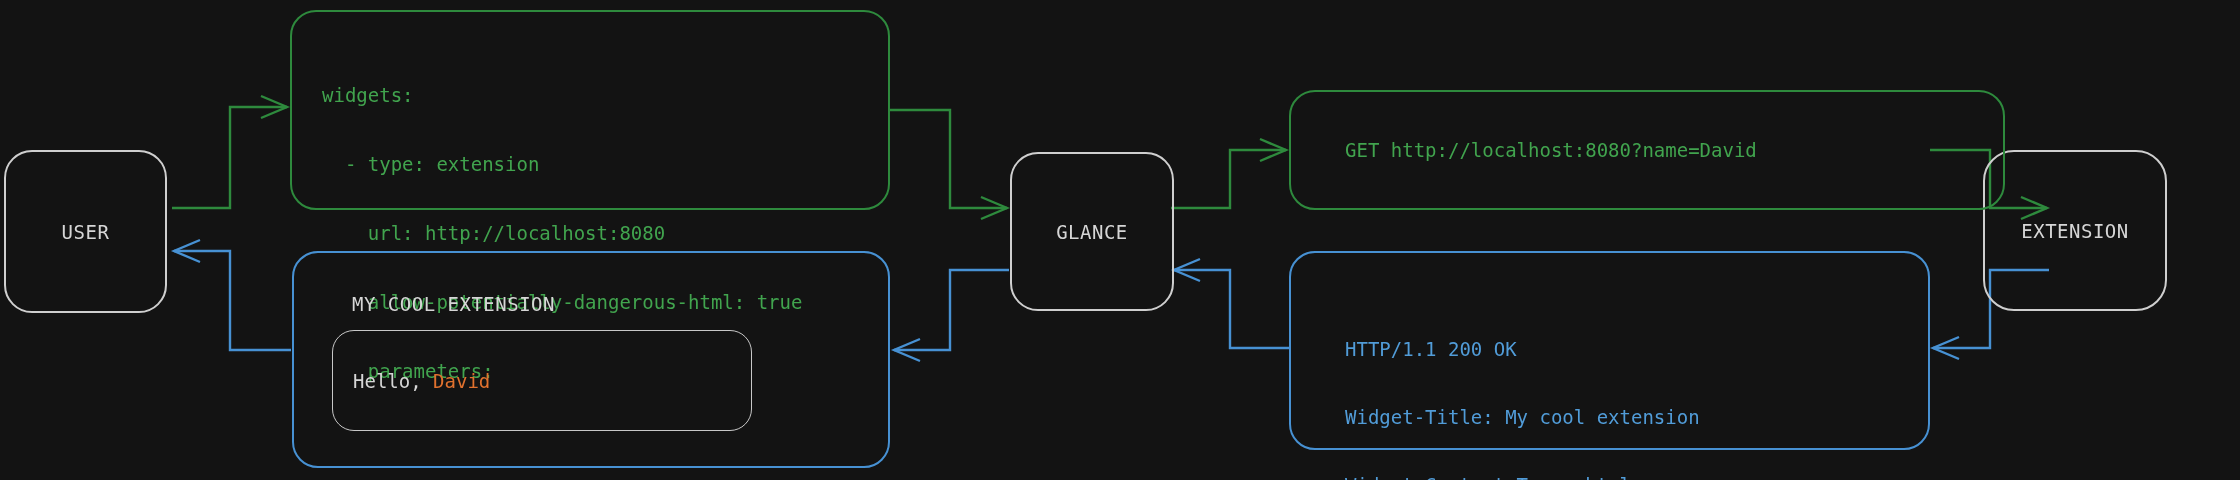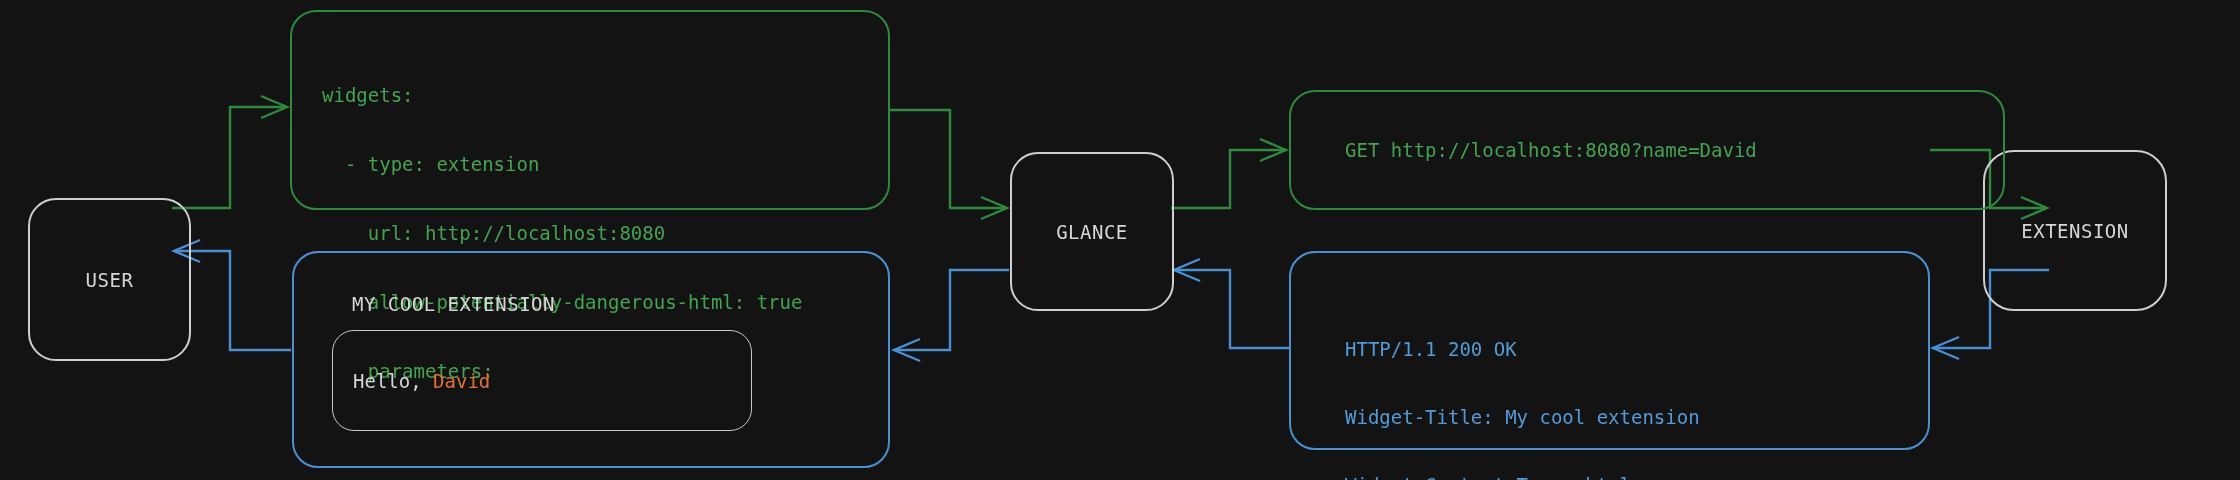--- a/index.html
+++ b/index.html
@@ -37,21 +37,21 @@
   #box-response .codeblock{left:54px;top:40px;}
   #box-widget{left:292px;top:251px;width:598px;height:217px;}
   #widget-title{position:absolute;left:58px;top:42px;line-height:19px;color:var(--node_text);letter-spacing:.5px;}
   #widget-preview{
     position:absolute;left:38px;top:77px;width:420px;height:101px;
     border:1.5px solid var(--inner_border);border-radius:22px;
     display:flex;align-items:center;box-sizing:border-box;
   }
   #widget-preview .greet{padding-left:20px;white-space:pre;color:var(--node_text);}
   #widget-preview .greet .name{color:var(--orange);}
-  #node-user{left:28px;top:150px;width:159px;height:159px;margin-top:48px;}
+  #node-user{left:4px;top:150px;width:159px;height:159px;}
   #node-glance{left:1010px;top:152px;width:160px;height:155px;}
   #node-extension{left:1983px;top:150px;width:180px;height:157px;border-radius:31px;}
 </style>
 </head>
 <body>
 
 <div id="canvas">
 
   <svg id="wires" viewBox="0 0 2240 480" xmlns="http://www.w3.org/2000/svg">
     <defs>

